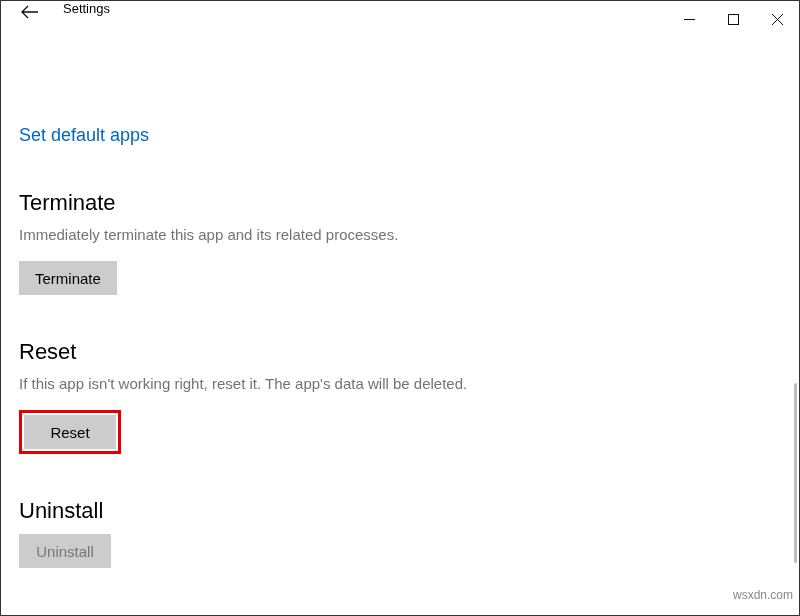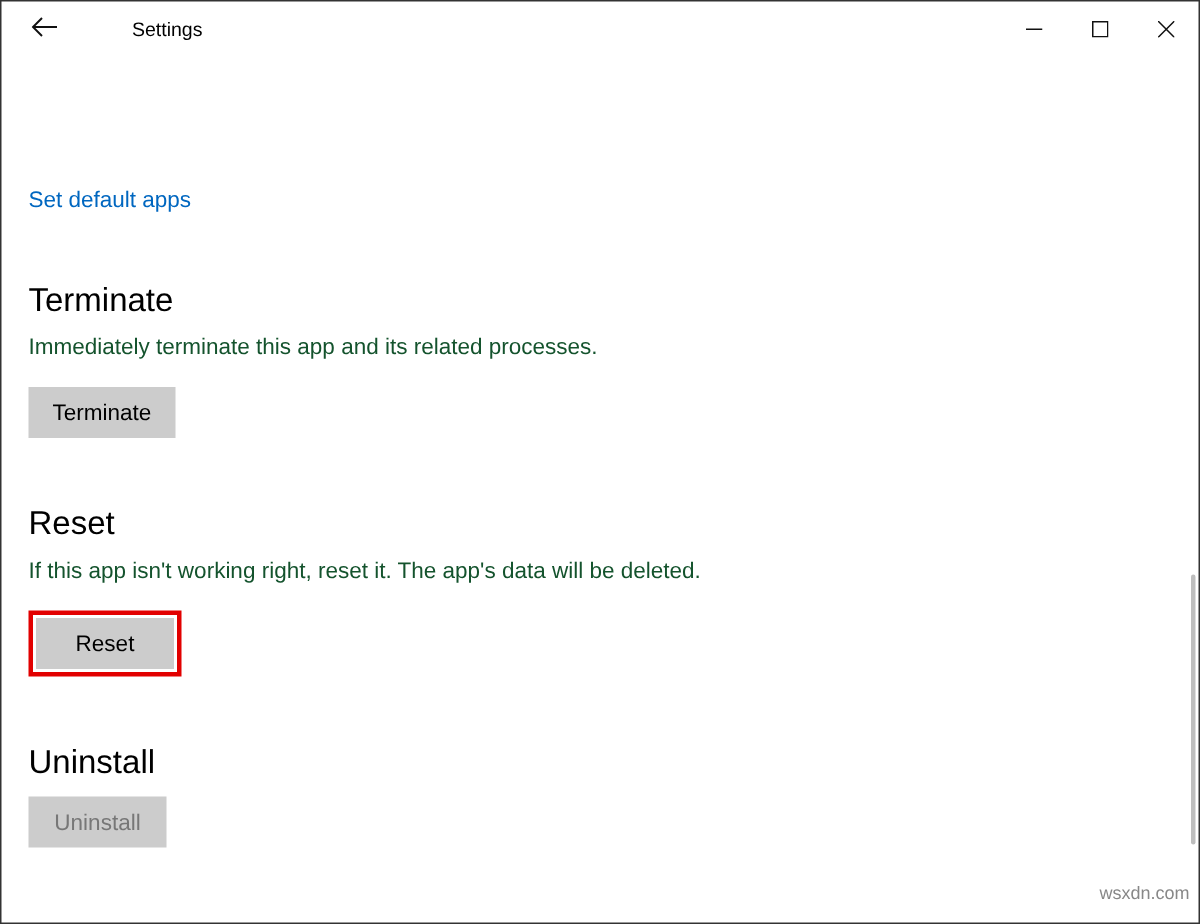--- a/index.html
+++ b/index.html
@@ -7,24 +7,23 @@
       font-family: 'Segoe UI', Tahoma, sans-serif;
       background: #fff;
       width: 800px;
       height: 616px;
       overflow: hidden;
       position: relative;
       border: 1px solid #333;
     }
     .titlebar {
       display: flex;
-      align-items: center;
+      align-items: flex-start;
       height: 36px;
       padding-left: 14px;
-      gap: 25px;
     }
     .back-arrow {
       font-size: 17px;
       font-weight: 400;
       cursor: pointer;
       padding: 4px 6px;
       line-height: 1;
     }
     .title {
       font-size: 13px;
@@ -43,37 +42,37 @@
       cursor: pointer;
       font-size: 14px;
     }
     .win-ctrl svg { stroke: #111; stroke-width: 1; fill: none; }
     .content {
       padding: 0 18px 0 18px;
     }
     .spacer { height: 55px; }
     .link {
       color: #0067c0;
-      font-size: 15px;
+      font-size: 18px;
       cursor: pointer;
       display: inline-block;
       margin-top: 33px;
     }
     .section {
       margin-top: 44px;
     }
     .section h2 {
       font-size: 22px;
       font-weight: 400;
       margin-bottom: 10px;
     }
     .section p {
       font-size: 15px;
       margin-bottom: 18px;
-      color: #14532d;
+      color: #737373;
     }
     .btn {
       background: #ccc;
       border: none;
       height: 34px;
       min-width: 92px;
       padding: 0 16px;
       font-size: 15px;
       cursor: pointer;
       color: #000;

